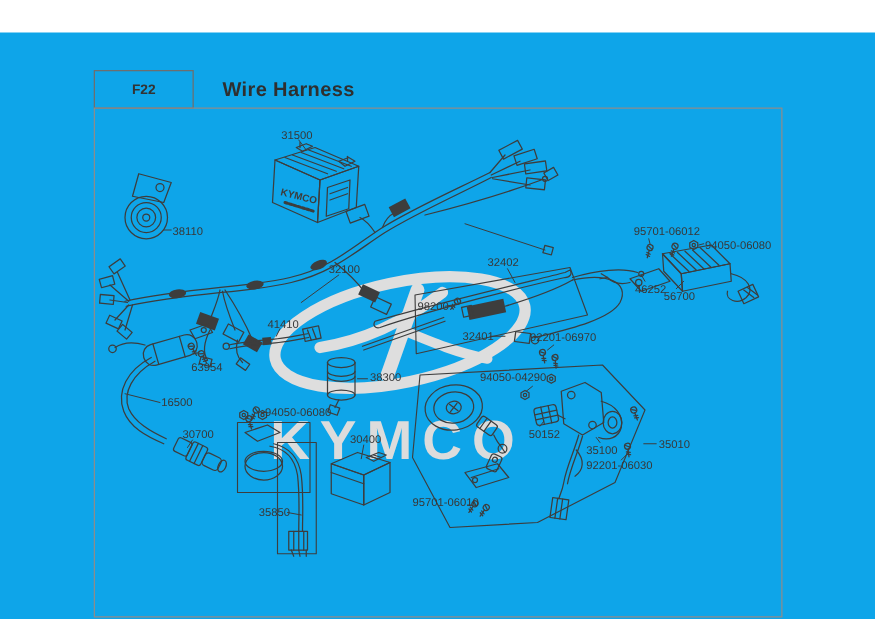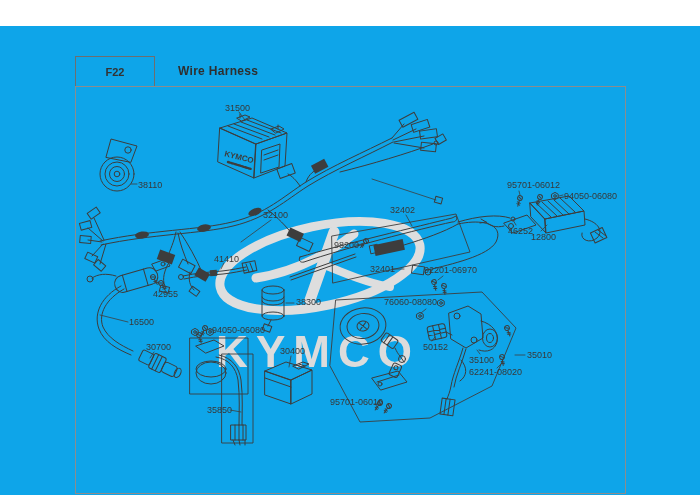--- a/index.html
+++ b/index.html
@@ -1,20 +1,20 @@
 <!DOCTYPE html>
 <html><head>
 <meta charset="utf-8">
 <style>
   html,body{margin:0;padding:0;background:#fff;}
   #page{position:relative;width:700px;height:495px;background:#0ea5e9;overflow:hidden;
         font-family:"Liberation Sans",sans-serif;color:#3a3a3a;margin-top:26px;}
   #f22box{position:absolute;left:75px;top:30px;width:78px;height:29px;border:1px solid #6e6e6e;
           display:flex;align-items:center;justify-content:center;font-size:11px;font-weight:bold;color:#333;}
-  #title{position:absolute;left:178px;top:38px;font-size:12px;font-weight:bold;color:#2f2f2f;letter-spacing:.3px;}
+  #title{position:absolute;left:178px;top:38px;font-size:16px;font-weight:bold;color:#2f2f2f;letter-spacing:.3px;}
   #mainbox{position:absolute;left:75px;top:60px;width:549px;height:406px;border:1px solid #8c8c8c;}
   #footer{position:absolute;left:0;top:469px;width:585px;text-align:center;font-size:10px;
           font-weight:bold;color:#333;letter-spacing:1px;}
   svg.canvas{position:absolute;left:0;top:0;}
   .art{stroke:#3d3d3d;fill:none;stroke-width:1;stroke-linecap:round;stroke-linejoin:round;}
   .plabel{position:absolute;font-size:9px;font-weight:normal;color:#383838;white-space:nowrap;}
 </style>
 </head>
 <body>
 
@@ -287,33 +287,33 @@
     </g>
   </svg>
 
   <div class="plabel" style="left:225px;top:77px">31500</div>
   <div class="plabel" style="left:138px;top:154px">38110</div>
   <div class="plabel" style="left:263px;top:184px">32100</div>
   <div class="plabel" style="left:390px;top:179px">32402</div>
   <div class="plabel" style="left:507px;top:154px">95701-06012</div>
   <div class="plabel" style="left:564px;top:165px">94050-06080</div>
   <div class="plabel" style="left:508px;top:200px">46252</div>
-  <div class="plabel" style="left:531px;top:206px">12800</div>
+  <div class="plabel" style="left:531px;top:206px">56700</div>
   <div class="plabel" style="left:334px;top:214px">98200</div>
   <div class="plabel" style="left:370px;top:238px">32401</div>
   <div class="plabel" style="left:424px;top:239px">92201-06970</div>
   <div class="plabel" style="left:214px;top:228px">41410</div>
   <div class="plabel" style="left:296px;top:271px">38300</div>
-  <div class="plabel" style="left:153px;top:263px">42955</div>
+  <div class="plabel" style="left:153px;top:263px">63954</div>
   <div class="plabel" style="left:129px;top:291px">16500</div>
-  <div class="plabel" style="left:384px;top:271px">76060-08080</div>
+  <div class="plabel" style="left:384px;top:271px">94050-04290</div>
   <div class="plabel" style="left:146px;top:316px">30700</div>
   <div class="plabel" style="left:212px;top:299px">94050-06080</div>
   <div class="plabel" style="left:280px;top:320px">30400</div>
   <div class="plabel" style="left:423px;top:316px">50152</div>
   <div class="plabel" style="left:469px;top:329px">35100</div>
-  <div class="plabel" style="left:469px;top:341px">62241-08020</div>
+  <div class="plabel" style="left:469px;top:341px">92201-06030</div>
   <div class="plabel" style="left:527px;top:324px">35010</div>
   <div class="plabel" style="left:330px;top:371px">95701-06010</div>
   <div class="plabel" style="left:207px;top:379px">35850</div>
 
   <div id="footer">- 110 -</div>
 </div>
 
 </body></html>

